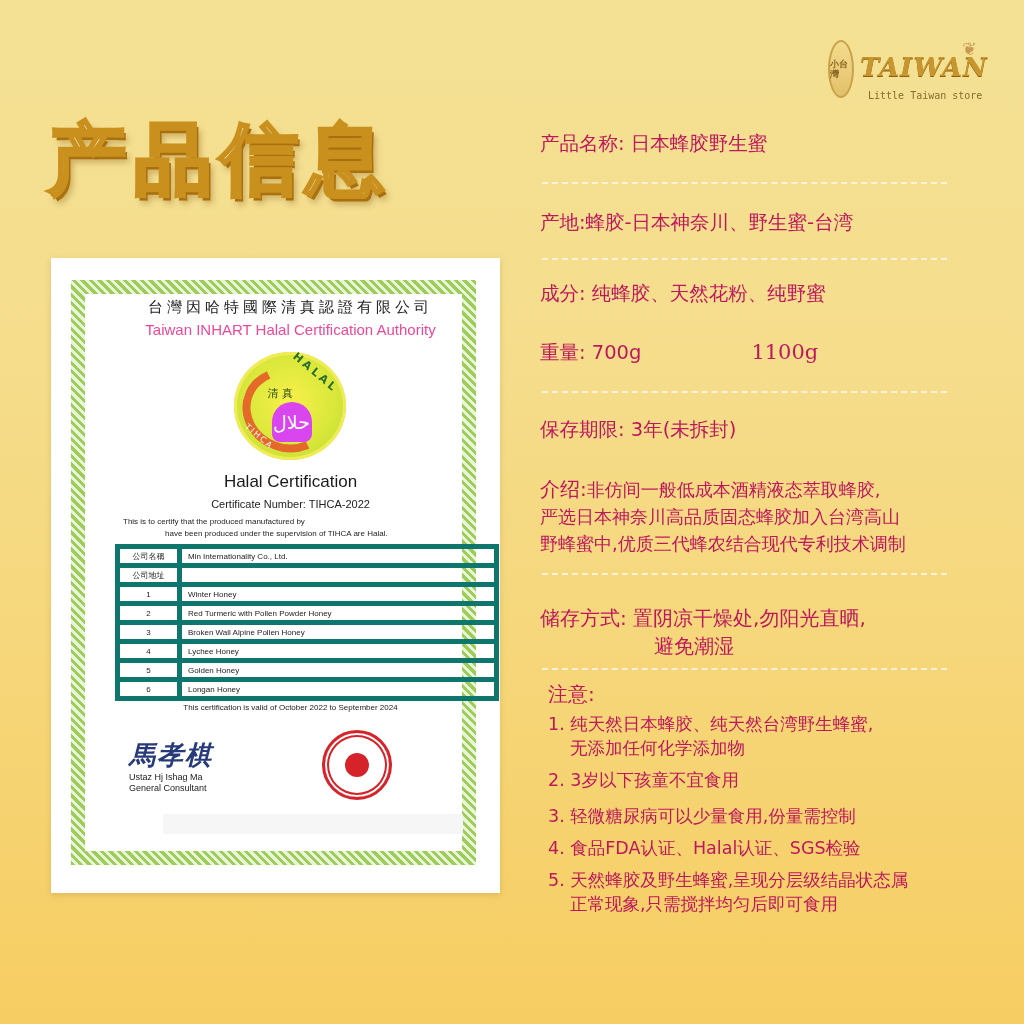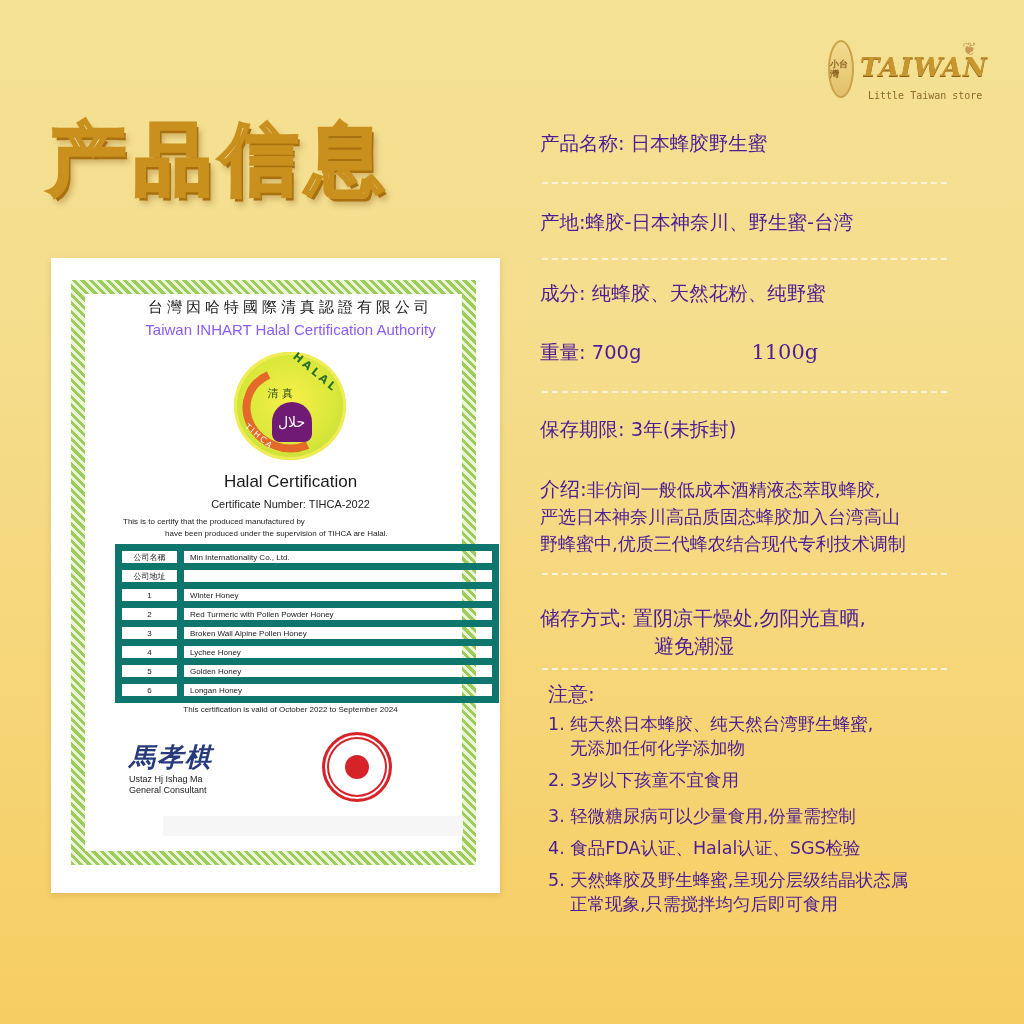--- a/index.html
+++ b/index.html
@@ -43,66 +43,66 @@
       position: absolute; left: 51px; top: 258px; width: 449px; height: 635px;
       background: #ffffff; box-shadow: 0 2px 6px rgba(150,110,30,0.25);
     }
     .cert-border {
       position: absolute; left: 20px; top: 22px; width: 405px; height: 585px;
       border: 14px solid transparent;
       border-image: repeating-linear-gradient(45deg, #9ccc5a 0 3px, #e9f5d6 3px 6px) 14;
     }
     .cert-inner { position: absolute; left: 34px; top: 36px; width: 377px; height: 557px; text-align: center; padding-left: 34px; }
     .cert-zh { margin-top: 4px; font-family: "DejaVu Serif", serif; font-size: 15px; letter-spacing: 4px; color: #222; }
-    .cert-en { margin-top: 4px; font-family: "Liberation Sans", sans-serif; font-size: 15px; color: #8b5cf6; }
+    .cert-en { margin-top: 4px; font-family: "Liberation Sans", sans-serif; font-size: 15px; color: #ec4899; }
     .halal-logo {
       position: relative; margin: 14px auto 0; width: 126px; height: 108px;
     }
     .halal-badge {
       position: absolute; left: 6px; top: 0; width: 112px; height: 108px; border-radius: 50%;
       background: radial-gradient(circle at 50% 45%, #f8f04a 0%, #d9e83a 55%, #b6d636 100%);
       box-shadow: 0 0 0 3px #f1ec55 inset;
     }
     .halal-crescent {
       position: absolute; left: 14px; top: 16px; width: 92px; height: 84px; border-radius: 50%;
       border: 8px solid #e46a2a; border-right-color: transparent; border-top-color: transparent;
       transform: rotate(20deg);
     }
     .halal-dome {
       position: absolute; left: 44px; top: 50px; width: 40px; height: 40px;
-      border-radius: 50% 50% 8px 8px; background: #701a75;
-      color: #fff; font-size: 14px; display: flex; align-items: center; justify-content: center;
+      border-radius: 50% 50% 8px 8px; background: #d946ef;
+      color: #fff; font-size: 19px; display: flex; align-items: center; justify-content: center;
     }
     .halal-word { position: absolute; right: 10px; top: 14px; font-size: 11px; font-weight: bold; color: #2b6e2b; letter-spacing: 3px; transform: rotate(40deg); }
     .halal-zh { position: absolute; left: 40px; top: 34px; font-size: 11px; color: #2b4a1a; }
     .halal-tihca { position: absolute; left: 14px; top: 80px; font-size: 8px; color: #fff; letter-spacing: 2px; transform: rotate(40deg); }
     .cert-title { margin-top: 12px; font-family: "Liberation Sans", sans-serif; font-size: 17px; color: #1a1a1a; }
     .cert-number { margin-top: 6px; font-family: "Liberation Sans", sans-serif; font-size: 11px; color: #222; }
     .cert-statement { margin-top: 6px; text-align: left; font-family: "Liberation Sans", sans-serif; font-size: 8px; color: #222; line-height: 12px; padding-left: 4px; }
     .cert-statement .l2 { padding-left: 42px; }
     .cert-table {
       margin: 4px 0 0 -4px; width: 384px; border-collapse: collapse;
       font-family: "Liberation Sans", sans-serif; font-size: 8px; color: #222; text-align: left;
     }
-    .cert-table td { border: 7px solid #0f766e; height: 19px; padding: 0 6px; }
+    .cert-table td { border: 5px solid #0f766e; height: 19px; padding: 0 6px; }
     .cert-table td.k { width: 62px; text-align: center; }
     .cert-table td.k.zh { font-family: "DejaVu Serif", serif; font-size: 8px; }
     .cert-valid { margin-top: 2px; font-family: "Liberation Sans", sans-serif; font-size: 8px; color: #222; }
     .sign-area { position: relative; height: 90px; margin-top: 16px; }
     .sign-zh { position: absolute; left: 10px; top: 10px; font-family: "DejaVu Serif", serif; font-size: 26px; font-weight: bold; color: #273a7a; letter-spacing: 2px; font-style: italic; }
     .sign-name { position: absolute; left: 10px; top: 44px; font-family: "Liberation Sans", sans-serif; font-size: 9px; color: #222; text-align: left; line-height: 11px; }
     .seal {
       position: absolute; right: 70px; top: 2px; width: 70px; height: 70px; border-radius: 50%;
       border: 3px solid #d6232a; box-shadow: 0 0 0 2px #fff inset, 0 0 0 4px #d6232a inset;
       display: flex; align-items: center; justify-content: center;
     }
     .seal-core { width: 24px; height: 24px; border-radius: 50%; background: #d6232a; }
     .redacted { position: absolute; left: 44px; top: 86px; width: 300px; height: 20px; background: #f6f6f6; }
     
-    .info { position: absolute; left: 540px; top: 130px; width: 450px; color: #4c1d95; }
+    .info { position: absolute; left: 540px; top: 130px; width: 450px; color: #be185d; }
     .row { font-size: 19.5px; line-height: 28px; }
     .dash { border-top: 2px dashed #fbf3d8; width: 405px; margin: 0 0 0 2px; }
     .weight-2 { display: inline-block; margin-left: 110px; font-family: "DejaVu Serif", serif; font-size: 21px; }
     .intro { font-size: 18px; line-height: 27px; }
     .intro .lbl { font-size: 20px; text-align: center; }
     .storage-cont { padding-left: 114px; }
     .notes-title { font-size: 20px; line-height: 28px; padding-left: 8px; }
     .note { font-size: 17.5px; line-height: 24px; padding-left: 8px; }
     .note .cont { padding-left: 22px; }
   </style>

